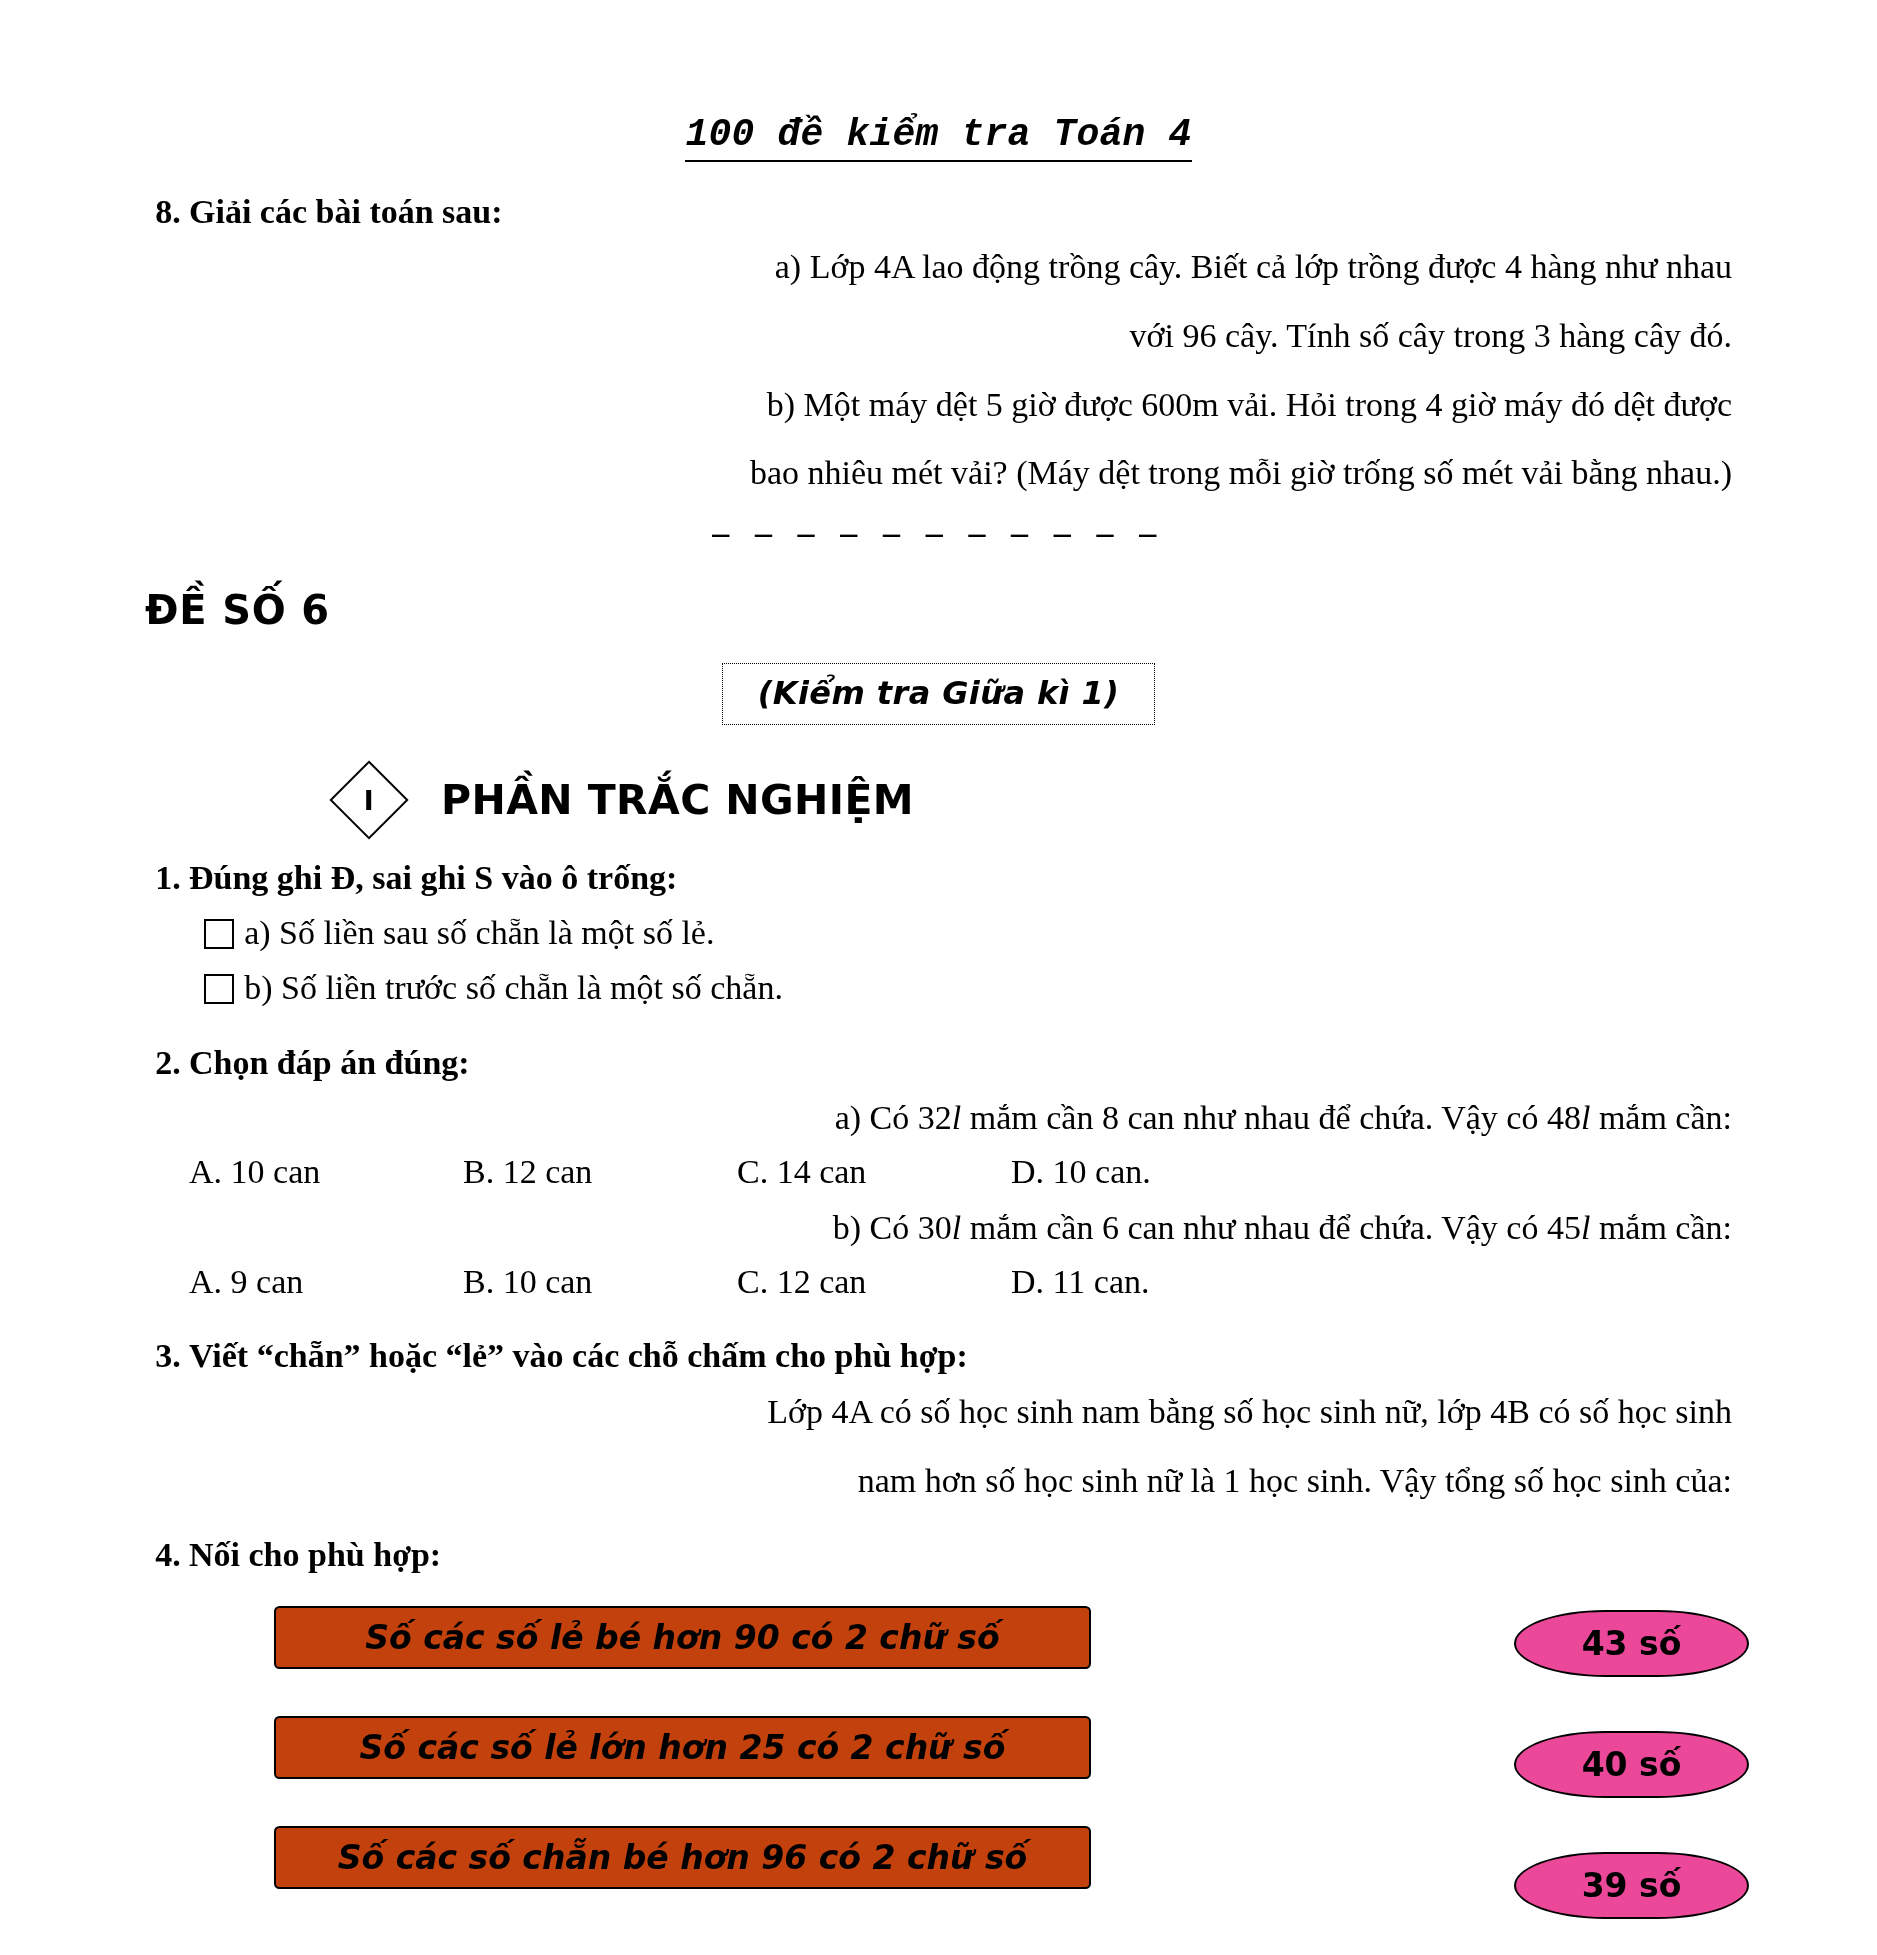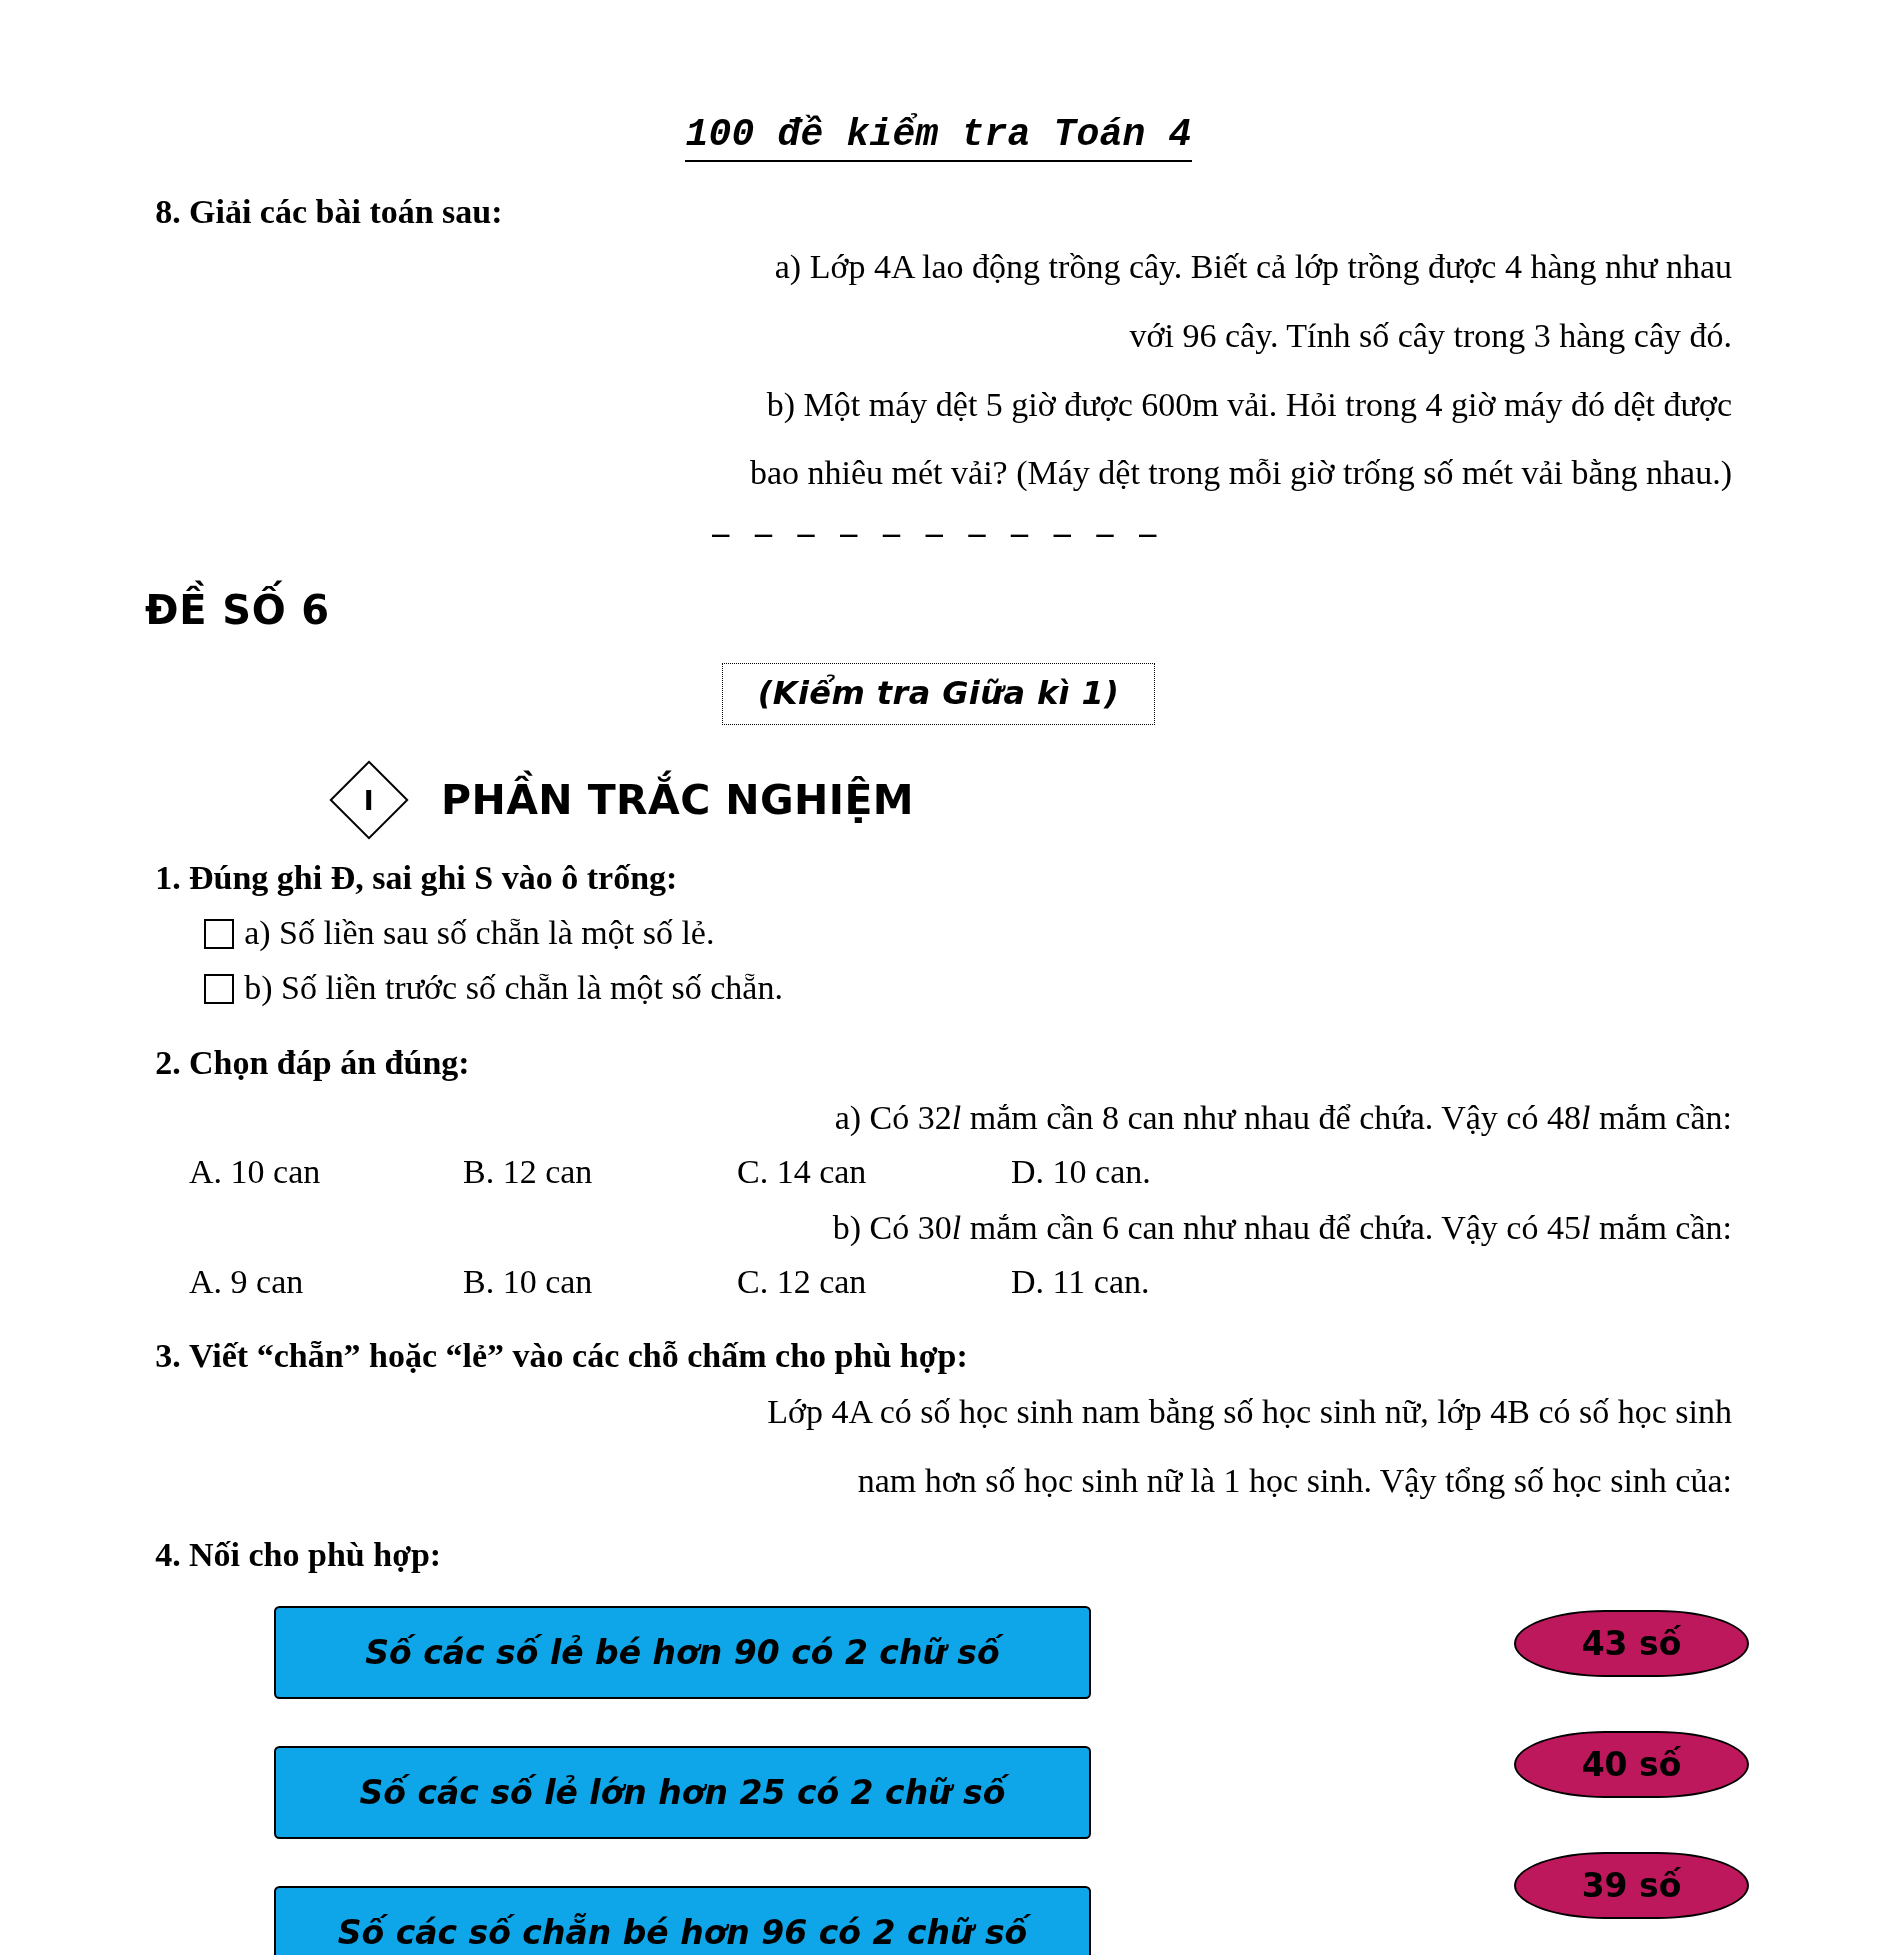--- a/index.html
+++ b/index.html
@@ -184,53 +184,53 @@
     position: relative;
     height: 450px;
   }
   .match-left {
     position: absolute;
     left: 129px;
     top: 0;
   }
   .mbox {
     width: 817px;
-    height: 93px;
+    height: 63px;
     border: 2px solid #000;
     border-radius: 5.5px;
     display: flex;
     align-items: center;
     justify-content: center;
     font-family: "DejaVu Sans", sans-serif;
     font-style: italic;
     font-weight: bold;
     font-size: 33px;
     margin-bottom: 47px;
     box-sizing: border-box;
-    background: #0ea5e9;
+    background: #c2410c;
   }
   .match-right {
     position: absolute;
     left: 1369px;
     top: 3.1px;
   }
   .mell {
     width: 235px;
     height: 67px;
     border: 2px solid #000;
     border-radius: 117px / 43px;
     display: flex;
     align-items: center;
     justify-content: center;
     font-family: "DejaVu Sans", sans-serif;
     font-weight: bold;
     font-size: 33px;
     margin-bottom: 54px;
     box-sizing: border-box;
-    background: #be185d;
+    background: #ec4899;
   }
 </style>
 </head>
 <body>
 
 <div class="page">
 
   <div class="header">
     <span>100 đề kiểm tra Toán 4</span>
   </div>

